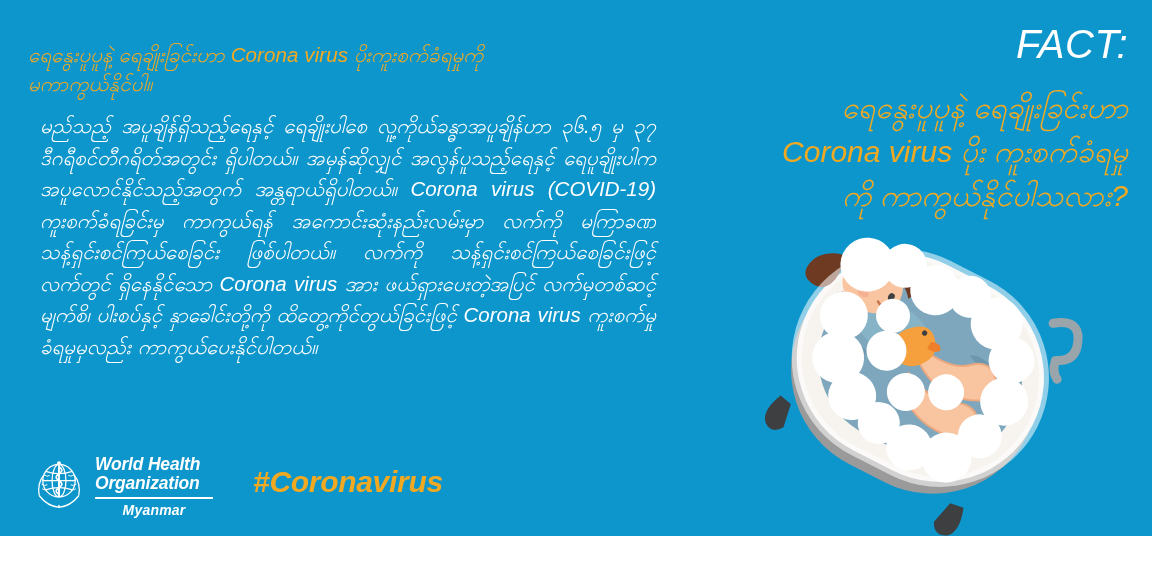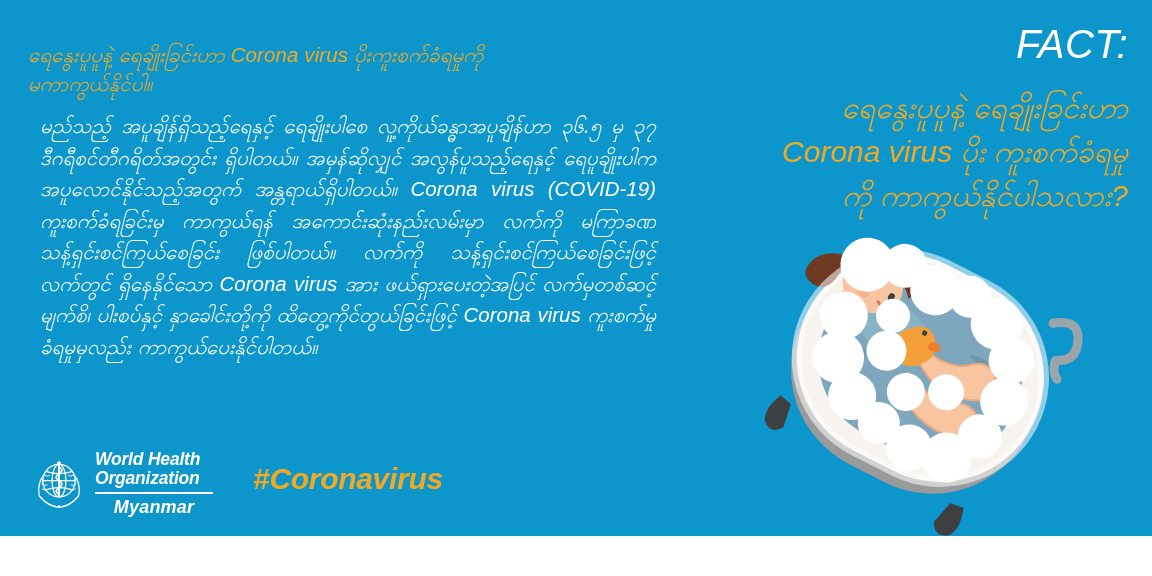--- a/index.html
+++ b/index.html
@@ -34,32 +34,32 @@
     text-align:justify;
     text-justify:inter-word;
     word-spacing:1px;
   }
 
   
   #footer{
     position:absolute;left:30px;bottom:18px;
     display:flex;align-items:center;
   }
-  #who-logo{display:flex;align-items:center;}
+  #who-logo{display:flex;align-items:flex-start;}
   #who-emblem{width:58px;height:58px;flex:0 0 58px;margin-top:2px;}
   #who-wordmark{margin-left:7px;padding-top:3px;}
   .who-line{
     color:#ffffff;font-weight:bold;font-size:17.5px;
     line-height:19.5px;letter-spacing:-.2px;white-space:nowrap;
   }
   #who-rule{
     height:2.5px;background:#ffffff;margin:3px 0 3px 0;width:118px;
   }
   #who-country{
-    color:#ffffff;font-weight:bold;font-size:18px;
+    color:#ffffff;font-weight:bold;font-size:14px;
     letter-spacing:.2px;text-align:center;width:118px;
   }
   #hashtags{
     display:flex;align-items:center;margin-left:40px;padding-bottom:6px;flex-direction:column;
   }
   .hashtag{
     color:#f2a922;font-weight:bold;font-size:30px;letter-spacing:-.3px;
   }
   #hashtag-covid{margin-left:44px;}
 

